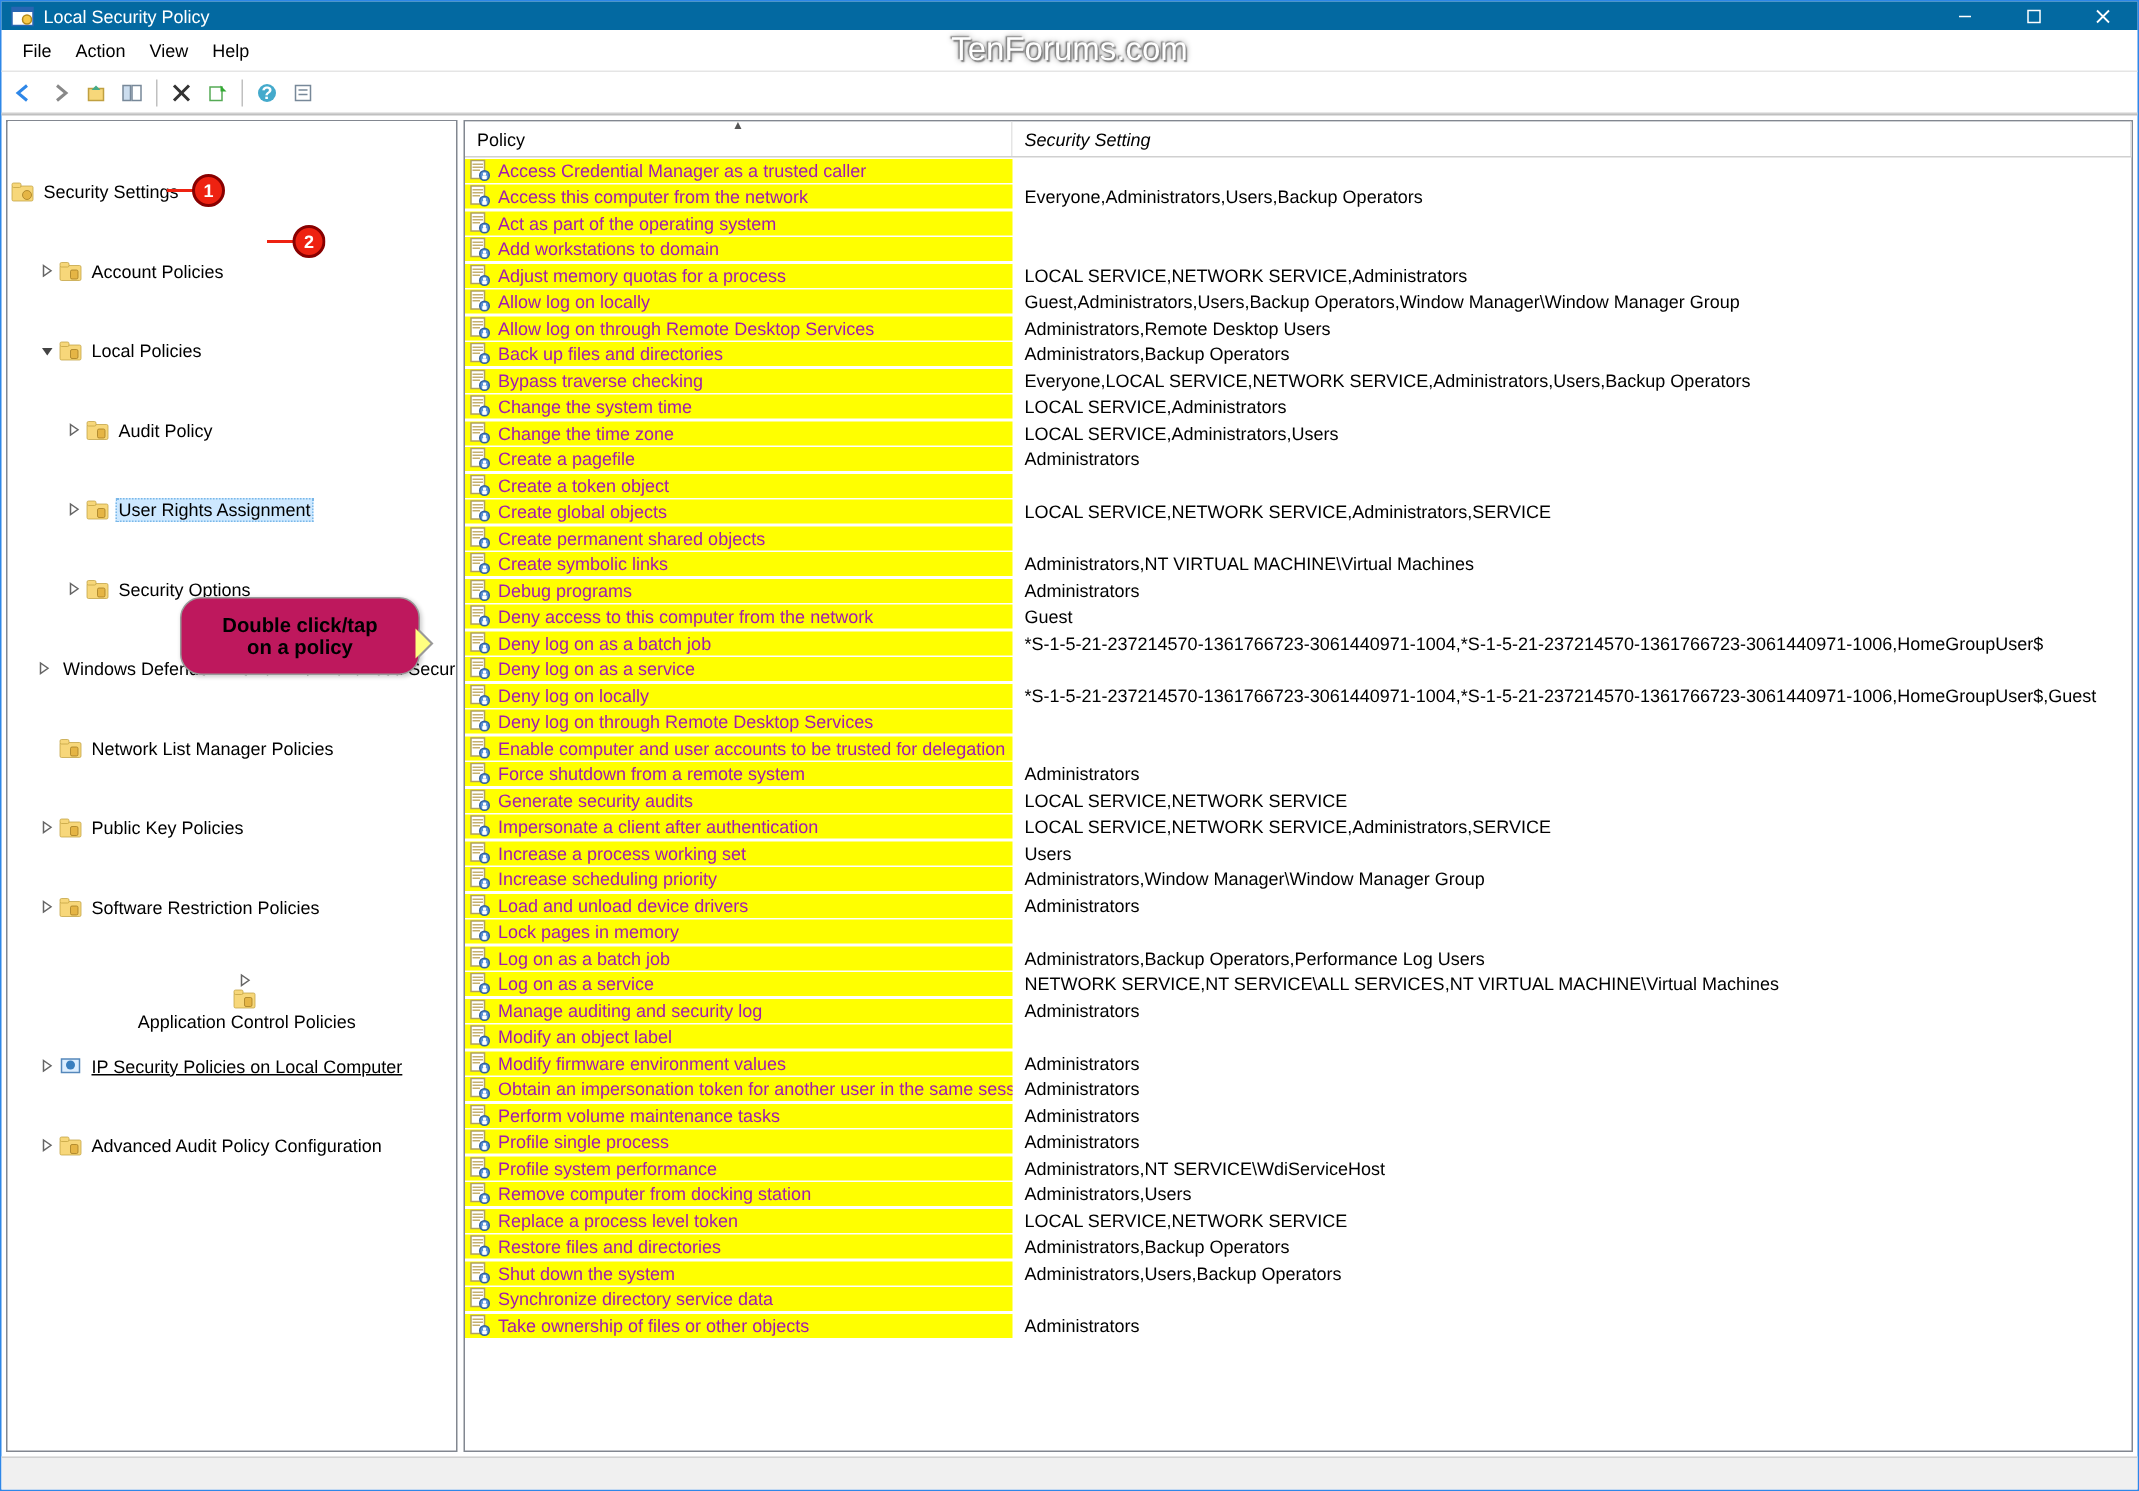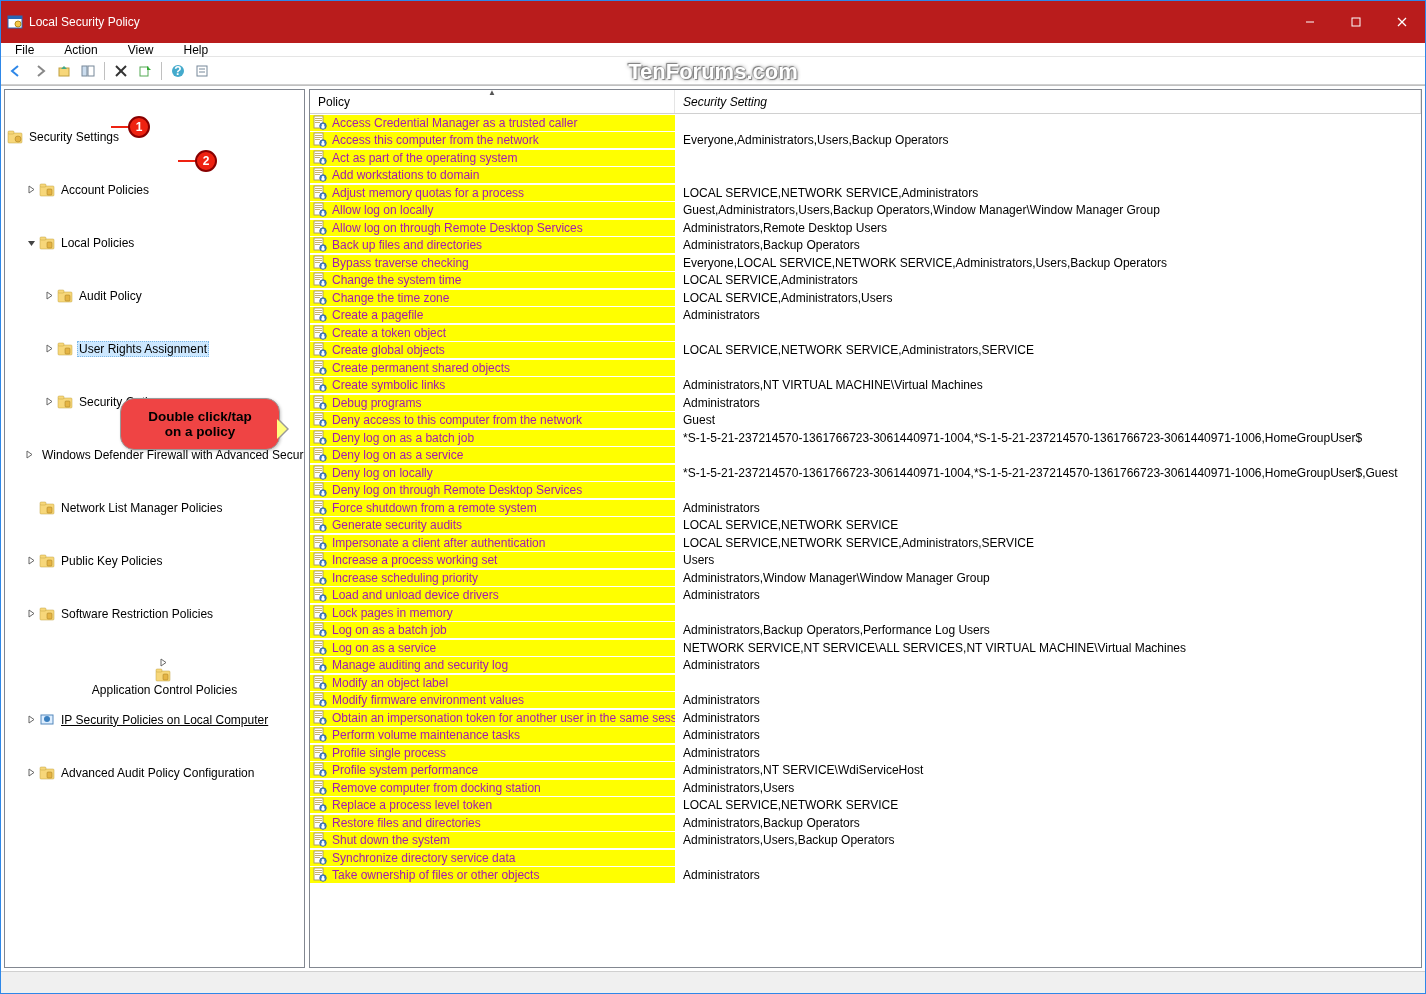--- a/index.html
+++ b/index.html
@@ -1,25 +1,25 @@
 <!DOCTYPE html>
 <html><head>
 <meta charset="utf-8">
 <style>
 * { margin: 0; padding: 0; box-sizing: border-box; font-family: "Segoe UI", Tahoma, sans-serif; font-size: 12px; }
 body { background: #fff; width: 1426px; height: 994px; overflow: hidden; position: relative; }
 .window { border: 1px solid #2e87e8; width: 100%; height: 100%; display: flex; flex-direction: column; }
-.titlebar { background: #b91c1c; height: 42px; display: flex; align-items: center; color: #fff; padding-left: 6px; }
+.titlebar { background: #0369a1; height: 19px; display: flex; align-items: center; color: #fff; padding-left: 6px; }
 .titlebar .app-icon { width: 16px; height: 16px; margin-right: 6px; }
 .titlebar .title { flex: 1; font-size: 12px; }
 .titlebar .controls { display: flex; height: 100%; }
 .titlebar .ctrl { width: 46px; height: 100%; display: flex; align-items: center; justify-content: center; color: #fff; }
-.menubar { height: 14px; display: flex; align-items: center; padding: 0 6px; gap: 14px; border-bottom: 1px solid #e5e5e5; position: relative; }
+.menubar { height: 28px; display: flex; align-items: center; padding: 0 6px; gap: 0; border-bottom: 1px solid #e5e5e5; position: relative; }
 .menubar .menu-item { padding: 2px 8px; cursor: default; }
-.watermark { position: absolute; left: 50%; transform: translateX(-50%); top: 16px; font-size: 22px; font-weight: bold; color: #fff; text-shadow: 0 0 4px #888, -1px -1px 1px #777, 1px 1px 1px #777; pointer-events: none; z-index: 50; }
+.watermark { position: absolute; left: 50%; transform: translateX(-50%); top: 0; font-size: 22px; font-weight: normal; color: #fff; text-shadow: 0 0 4px #888, -1px -1px 1px #777, 1px 1px 1px #777; pointer-events: none; z-index: 50; }
 .toolbar { height: 28px; border-bottom: 1px solid #d0d0d0; display: flex; align-items: center; padding: 0 4px; gap: 2px; }
 .toolbar .tb-btn { width: 22px; height: 22px; display: flex; align-items: center; justify-content: center; border: 1px solid transparent; }
 .toolbar .sep { width: 1px; height: 18px; background: #c0c0c0; margin: 0 3px; }
 .content { flex: 1; display: flex; border-top: 1px solid #c0c0c0; overflow: hidden; }
 .tree-pane { width: 301px; border: 1px solid #828790; background: #fff; overflow: auto; padding: 2px 0; margin: 3px 2px 3px 3px; }
 .tree-item { display: flex; align-items: center; height: 17px; cursor: default; white-space: nowrap; margin-top: 36px; }
 .tree-item .expander { width: 12px; height: 12px; display: inline-flex; align-items: center; justify-content: center; margin-right: 2px; }
 .tree-item .expander svg { width: 9px; height: 9px; }
 .tree-item .node-icon { width: 16px; height: 16px; margin-right: 4px; display: inline-flex; align-items: center; justify-content: center; }
 .tree-item.selected .label-span { background: #cde8ff; border: 1px dotted #7ab7e8; padding: 0 1px; }
@@ -34,21 +34,21 @@
 .list-row { display: flex; height: 17.5px; align-items: center; }
 .list-row .cell { padding: 0 2px; white-space: nowrap; overflow: hidden; display: flex; align-items: center; }
 .list-row .cell.policy { width: 365px; background: #ffff00; color: #a21caf; }
 .list-row .cell.policy .row-icon { width: 16px; height: 16px; margin-right: 4px; flex-shrink: 0; }
 .list-row .cell.setting { flex: 1; color: #000; padding-left: 8px; }
 .statusbar { height: 22px; border-top: 1px solid #d0d0d0; background: #f0f0f0; }
 
 
 .badge { position: absolute; width: 22px; height: 22px; border-radius: 50%; background: #e21; border: 2px solid #800; color: #fff; font-weight: bold; display: flex; align-items: center; justify-content: center; font-size: 12px; z-index: 40; }
 .badge-connector { position: absolute; height: 2px; background: #e21; z-index: 39; }
-.callout { position: absolute; background: #ef4444; border: 1px solid #999; border-radius: 14px; padding: 10px 16px; text-align: center; font-size: 13.5px; font-weight: bold; z-index: 40; box-shadow: 1px 1px 3px rgba(0,0,0,.2); }
+.callout { position: absolute; background: #be185d; border: 1px solid #999; border-radius: 14px; padding: 10px 16px; text-align: center; font-size: 13.5px; font-weight: bold; z-index: 40; box-shadow: 1px 1px 3px rgba(0,0,0,.2); }
 .callout:after { content: ""; position: absolute; right: -18px; top: 40%; border: 10px solid transparent; border-left-color: #ffff80; }
 .callout:before { content: ""; position: absolute; right: -20px; top: 40%; border: 10px solid transparent; border-left-color: #999; }
 svg.folder-sec { fill: #f7d77a; stroke: #c0a040; stroke-width: .5; }
 </style>
 </head>
 <body>
 
 <div class="window">
 
   <div class="titlebar">
@@ -677,20 +677,35 @@
             <div class="cell policy">
               <span class="row-icon"><svg viewBox="0 0 16 16">
                   <rect x="2" y="1" width="9" height="12" fill="#fff" stroke="#b0a060"></rect>
                   <rect x="3" y="3" width="7" height="1" fill="#c5b070"></rect>
                   <rect x="3" y="5" width="7" height="1" fill="#c5b070"></rect>
                   <rect x="3" y="7" width="5" height="1" fill="#c5b070"></rect>
                   <circle cx="11" cy="11" r="3.2" fill="#5a94d6" stroke="#33619c"></circle>
                   <rect x="10" y="9" width="2" height="2" fill="#fff" rx=".5"></rect>
                   <rect x="9.5" y="11" width="3" height="2.5" fill="#fff" rx=".5"></rect>
                 </svg></span>
+              <span>Enable computer and user accounts to be trusted for delegation</span>
+            </div>
+            <div class="cell setting"></div>
+          </div>
+          <div class="list-row">
+            <div class="cell policy">
+              <span class="row-icon"><svg viewBox="0 0 16 16">
+                  <rect x="2" y="1" width="9" height="12" fill="#fff" stroke="#b0a060"></rect>
+                  <rect x="3" y="3" width="7" height="1" fill="#c5b070"></rect>
+                  <rect x="3" y="5" width="7" height="1" fill="#c5b070"></rect>
+                  <rect x="3" y="7" width="5" height="1" fill="#c5b070"></rect>
+                  <circle cx="11" cy="11" r="3.2" fill="#5a94d6" stroke="#33619c"></circle>
+                  <rect x="10" y="9" width="2" height="2" fill="#fff" rx=".5"></rect>
+                  <rect x="9.5" y="11" width="3" height="2.5" fill="#fff" rx=".5"></rect>
+                </svg></span>
               <span>Force shutdown from a remote system</span>
             </div>
             <div class="cell setting">Administrators</div>
           </div>
           <div class="list-row">
             <div class="cell policy">
               <span class="row-icon"><svg viewBox="0 0 16 16">
                   <rect x="2" y="1" width="9" height="12" fill="#fff" stroke="#b0a060"></rect>
                   <rect x="3" y="3" width="7" height="1" fill="#c5b070"></rect>
                   <rect x="3" y="5" width="7" height="1" fill="#c5b070"></rect>

